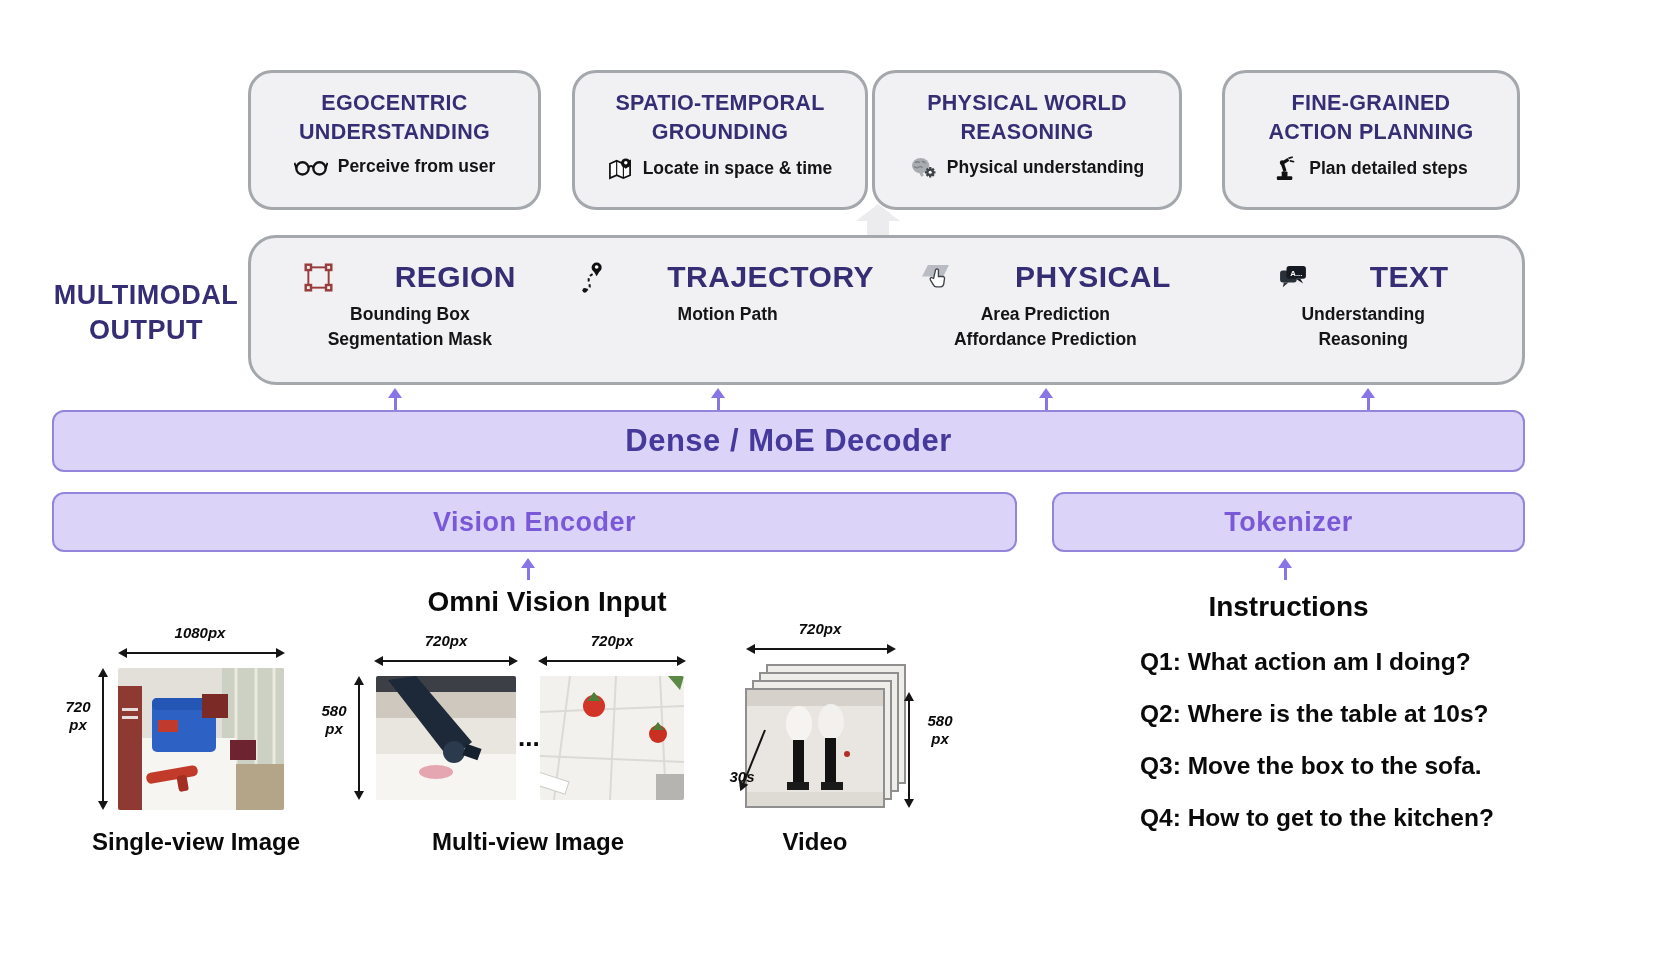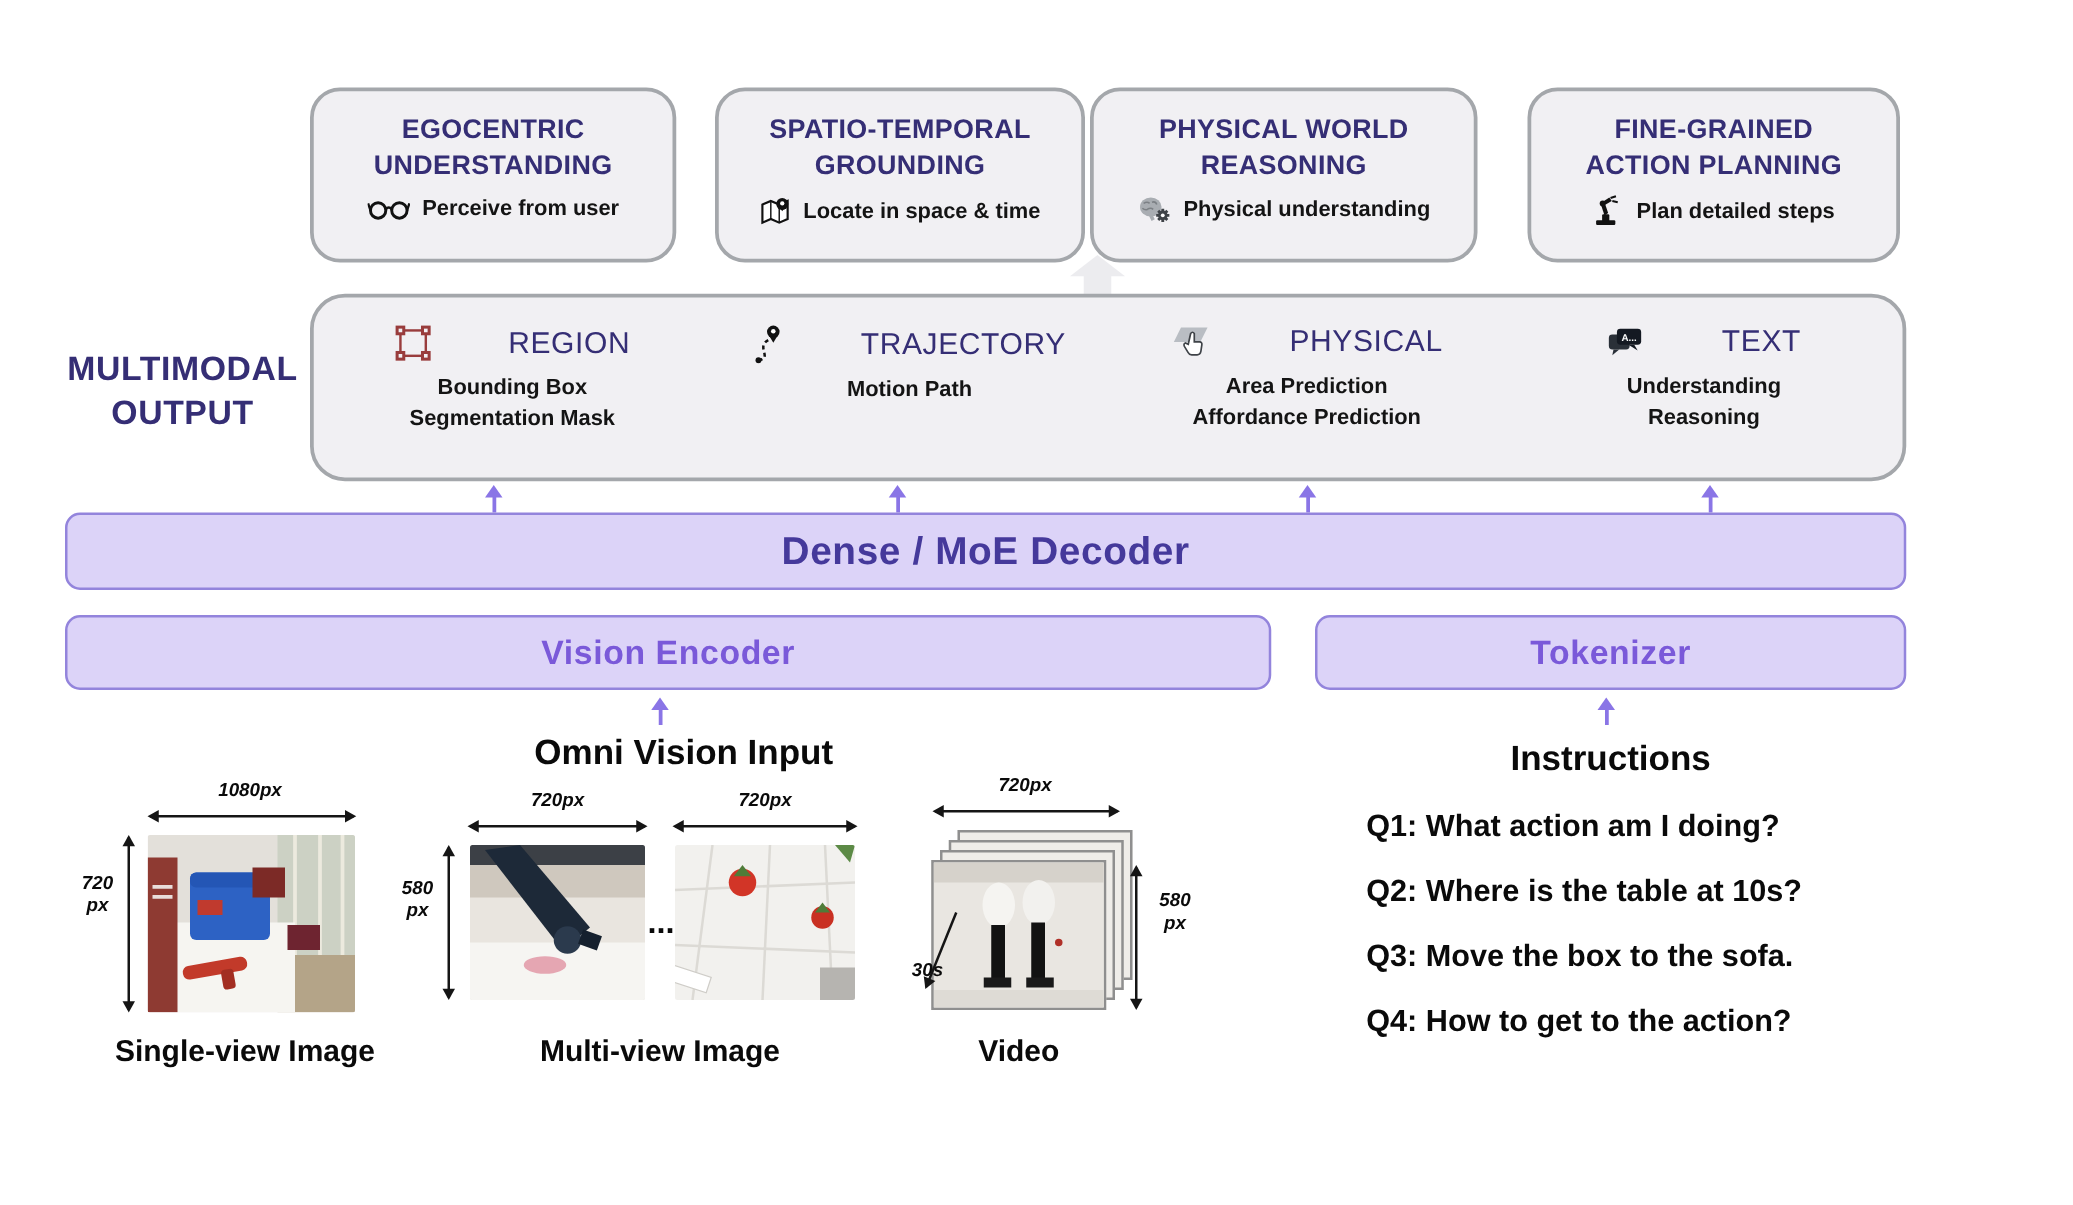--- a/index.html
+++ b/index.html
@@ -39,21 +39,21 @@
   .gray-arrow::before{content:"";position:absolute;left:0;top:0;width:0;height:0;
       border-left:22px solid transparent;border-right:22px solid transparent;
       border-bottom:17px solid #ececef;}
   .gray-arrow::after{content:"";position:absolute;left:11px;top:16px;width:22px;height:18px;background:#ececef;}
 
   
   .out-box{position:absolute;left:248px;top:235px;width:1277px;height:150px;background:var(--card-bg);
            border:3px solid var(--card-border);border-radius:28px;display:flex;z-index:2;}
   .out-col{flex:1;text-align:center;padding-top:22px;}
   .out-head{display:flex;justify-content:center;align-items:center;gap:14px;}
-  .out-title{font-size:24px;font-weight:normal;color:var(--dark-indigo);letter-spacing:.5px;margin-left:48px;}
+  .out-title{font-size:30px;font-weight:bold;color:var(--dark-indigo);letter-spacing:.5px;margin-left:48px;}
   .out-lines{margin-top:8px;font-size:17.5px;line-height:1.45;color:#141414;font-weight:600;}
 
   
   .uparrow{position:absolute;width:16px;height:23px;}
   .uparrow::before{content:"";position:absolute;left:1px;top:0;width:0;height:0;
       border-left:7px solid transparent;border-right:7px solid transparent;
       border-bottom:10px solid var(--arrow-purple);}
   .uparrow::after{content:"";position:absolute;left:6.5px;top:9px;width:3px;height:13px;
       background:var(--arrow-purple);}
   #a1{left:387px;top:388px}#a2{left:710px;top:388px}#a3{left:1038px;top:388px}#a4{left:1360px;top:388px}
@@ -65,21 +65,21 @@
   #decoder{left:52px;top:410px;width:1473px;height:62px;font-size:31px;color:var(--decoder-text);letter-spacing:.5px;}
   #encoder{left:52px;top:492px;width:965px;height:60px;font-size:27px;color:var(--purple);letter-spacing:.5px;}
   #tokenizer{left:1052px;top:492px;width:473px;height:60px;font-size:27px;color:var(--purple);letter-spacing:.5px;}
 
   
   .section-title{position:absolute;text-align:center;font-weight:bold;color:#0a0a0a;font-size:28px;}
   #omni-title{left:312px;top:586px;width:470px;}
   #instr-title{left:1052px;top:591px;width:473px;}
 
   
-  #instr-list{position:absolute;left:1093px;top:648px;font-size:24.5px;font-weight:bold;color:#0a0a0a;}
+  #instr-list{position:absolute;left:1140px;top:648px;font-size:24.5px;font-weight:bold;color:#0a0a0a;}
   .instr-item{margin-bottom:24px;}
 
   
   .caption{position:absolute;font-size:24px;font-weight:bold;color:#0a0a0a;text-align:center;}
   #cap-single{left:86px;top:828px;width:220px;}
   #cap-multi{left:408px;top:828px;width:240px;}
   #cap-video{left:750px;top:828px;width:130px;}
   .dim{position:absolute;font-size:15px;font-style:italic;font-weight:bold;color:#0a0a0a;
        text-align:center;line-height:1.2;}
   #d-sv-w{left:150px;top:624px;width:100px;}
@@ -297,21 +297,21 @@
   <div class="bar" id="encoder">Vision Encoder</div>
   <div class="bar" id="tokenizer">Tokenizer</div>
 
   <div class="section-title" id="omni-title">Omni Vision Input</div>
   <div class="section-title" id="instr-title">Instructions</div>
 
   <div id="instr-list">
     <div class="instr-item">Q1: What action am I doing?</div>
     <div class="instr-item">Q2: Where is the table at 10s?</div>
     <div class="instr-item">Q3: Move the box to the sofa.</div>
-    <div class="instr-item">Q4: How to get to the action?</div>
+    <div class="instr-item">Q4: How to get to the kitchen?</div>
   </div>
 
   <div class="dim" id="d-sv-w">1080px</div>
   <div class="harrow" id="ar-sv-w"></div>
   <div class="dim" id="d-sv-h">720 px</div>
   <div class="varrow" id="ar-sv-h"></div>
   <div class="photo" id="ph-single">
     <svg viewBox="0 0 166 142" preserveAspectRatio="none">
       <rect width="166" height="142" fill="#e3e0da"></rect>
       <rect x="104" width="62" height="96" fill="#ccd1c4"></rect>

